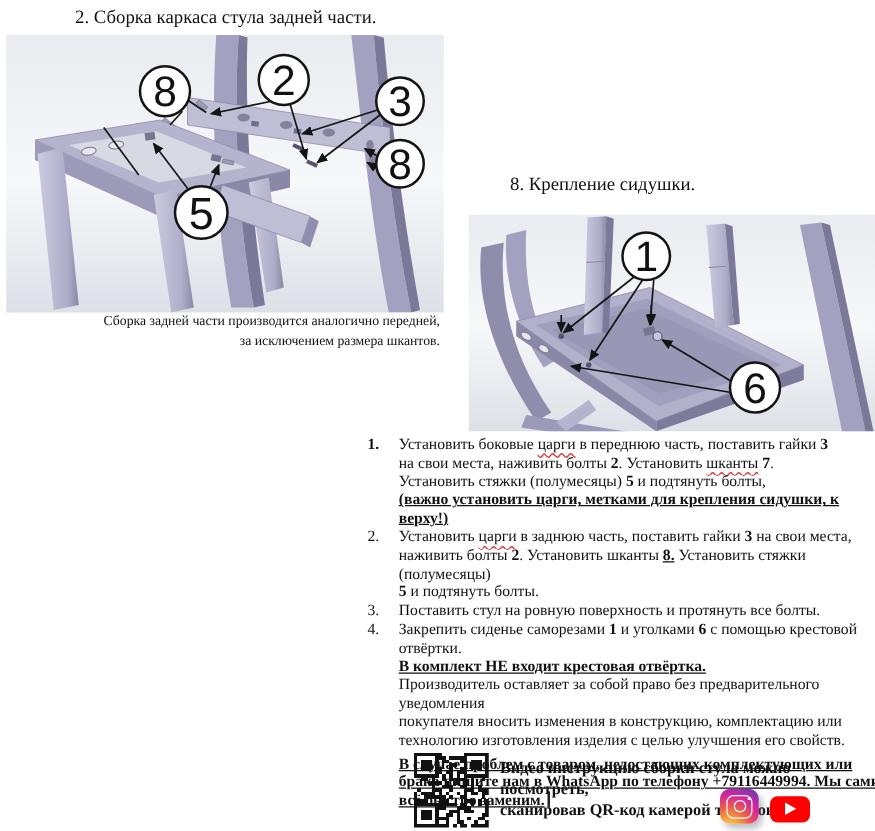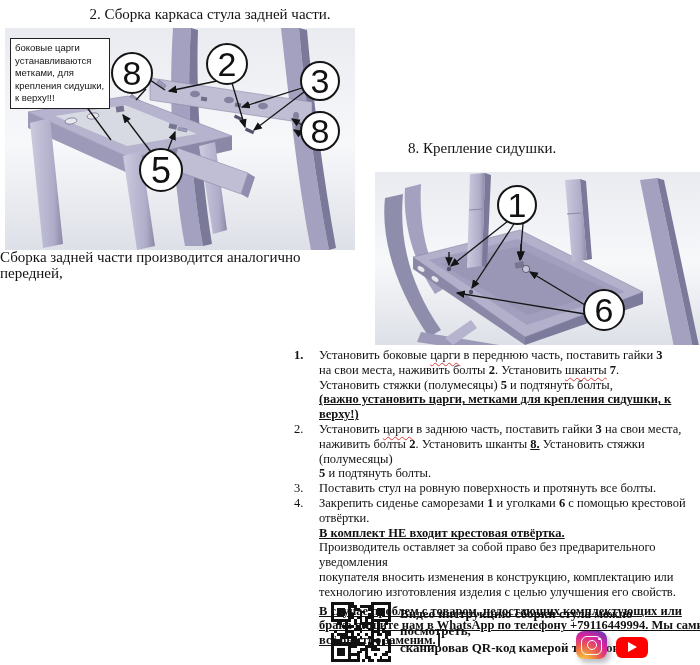--- a/index.html
+++ b/index.html
@@ -3,35 +3,35 @@
 <meta charset="utf-8">
 <style>
   html,body{margin:0;padding:0}
   body{
     width:700px;height:665px;position:relative;overflow:hidden;
     background:#ffffff;font-family:"Liberation Serif",serif;color:#111;
   }
   .abs{position:absolute}
   
   .h-title{font-size:15px;white-space:nowrap}
-  #title-back{left:60px;top:6px;width:300px;text-align:center}
+  #title-back{left:60px;top:6px;width:300px;}
   #title-seat{left:408px;top:140px}
   
   .diagram{background:linear-gradient(180deg,#e9ebf0 0%,#f7f8fa 52%,#dde0e7 100%)}
   #diag-back{left:5px;top:28px;width:350px;height:222px}
   #diag-seat{left:375px;top:172px;width:325px;height:173px}
   .diagram svg{display:block;width:100%;height:100%}
   
   .note-box{
     left:5px;top:10px;width:90px;min-height:62px;background:#fff;border:1.5px solid #222;
     font-family:"Liberation Sans",sans-serif;font-size:9.5px;line-height:12.5px;
     padding:3px 4px;color:#111;z-index:3
   }
   
-  #caption-back{left:0;top:250px;width:352px;text-align:left;font-size:15px;line-height:15.5px}
+  #caption-back{left:0;top:250px;width:352px;text-align:right;font-size:11px;line-height:15.5px}
   
   #steps{left:294px;top:348px;width:410px;font-size:12.5px;line-height:14.8px}
   .step{display:flex}
   .step .num{flex:0 0 25px;width:25px}
   .step .body{flex:1}
   .b{font-weight:bold}
   .u{text-decoration:underline;text-decoration-thickness:1.2px}
   .sq{
     text-decoration-line:underline;text-decoration-style:wavy;
     text-decoration-color:#e03b3b;text-decoration-thickness:1px;text-underline-offset:2.5px
@@ -58,21 +58,20 @@
   .conum{font-family:"Liberation Sans",sans-serif;font-size:34px;fill:#111;text-anchor:middle}
   .conum.big{font-size:36px}
   .ld{stroke:#141414;stroke-width:1.3;fill:none}
 </style>
 </head>
 <body>
 
 <div class="abs h-title" id="title-back">2.  Сборка каркаса стула задней части.</div>
 
 <div class="abs diagram" id="diag-back">
-  <div class="abs note-box">боковые царги устанавливаются метками, для крепления сидушки, к верху!!!</div>
   <svg viewBox="0 0 350 222">
     <defs>
       <marker id="ah1" markerWidth="8" markerHeight="8" refX="6" refY="3" orient="auto">
         <path d="M0,0 L7,3 L0,6 Z" fill="#141414"></path>
       </marker>
       <linearGradient id="leg1" x1="0" y1="0" x2="1" y2="0">
         <stop offset="0" stop-color="#cdcbdf"></stop>
         <stop offset="0.72" stop-color="#aeacc8"></stop>
         <stop offset="1" stop-color="#8a88a6"></stop>
       </linearGradient>
@@ -150,20 +149,21 @@
       <circle class="co" cx="315" cy="103" r="19"></circle>
       <text class="conum" x="315" y="115">8</text>
       <circle class="co" cx="156" cy="142" r="21"></circle>
       <text class="conum big" x="156" y="155">5</text>
     </g>
   </svg>
 </div>
 
 <div class="abs" id="caption-back">
   <div>Сборка задней части производится аналогично передней,</div>
+  <div>за исключением размера шкантов.</div>
 </div>
 
 <div class="abs h-title" id="title-seat">8.  Крепление сидушки.</div>
 
 <div class="abs diagram" id="diag-seat">
   <svg viewBox="0 0 325 173">
     <defs>
       <marker id="ah2" markerWidth="8" markerHeight="8" refX="6" refY="3" orient="auto">
         <path d="M0,0 L7,3 L0,6 Z" fill="#141414"></path>
       </marker>

